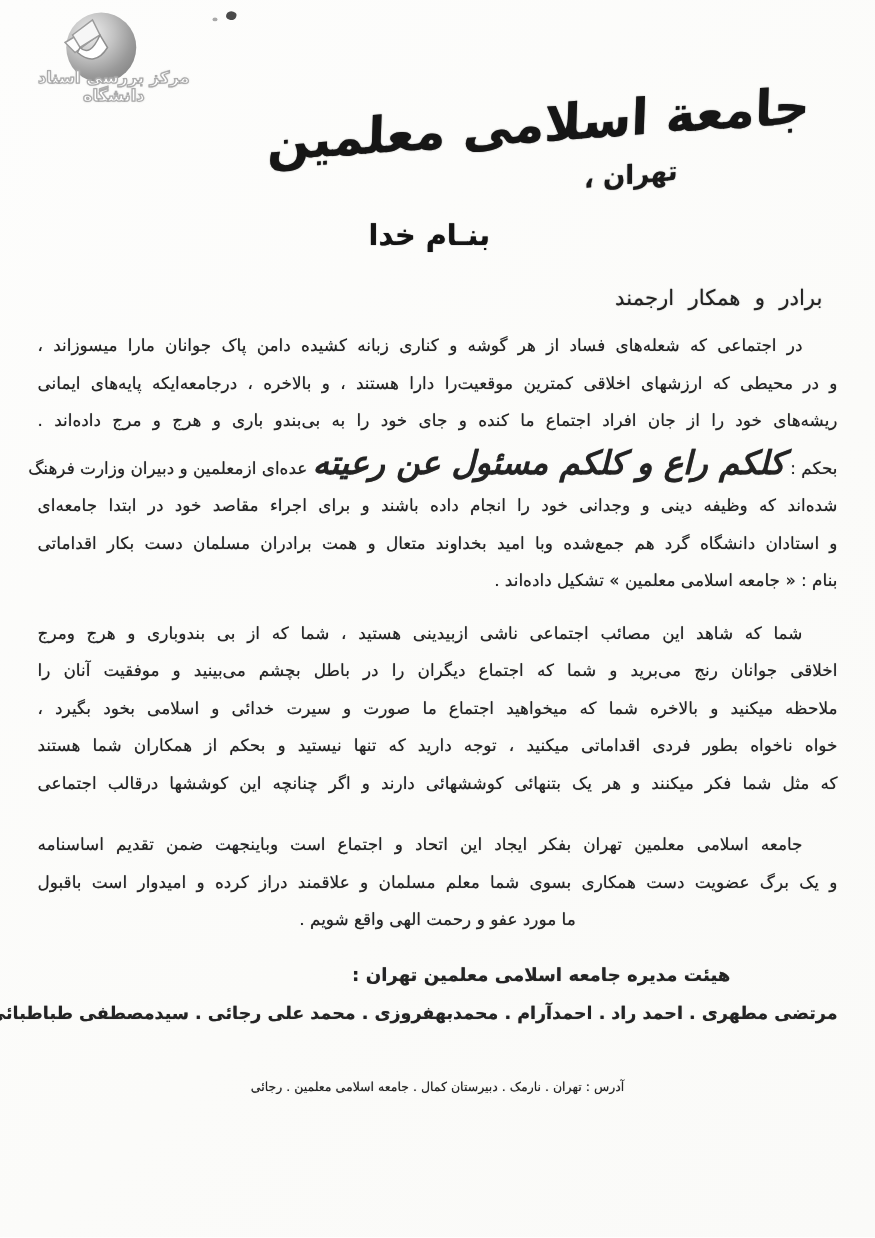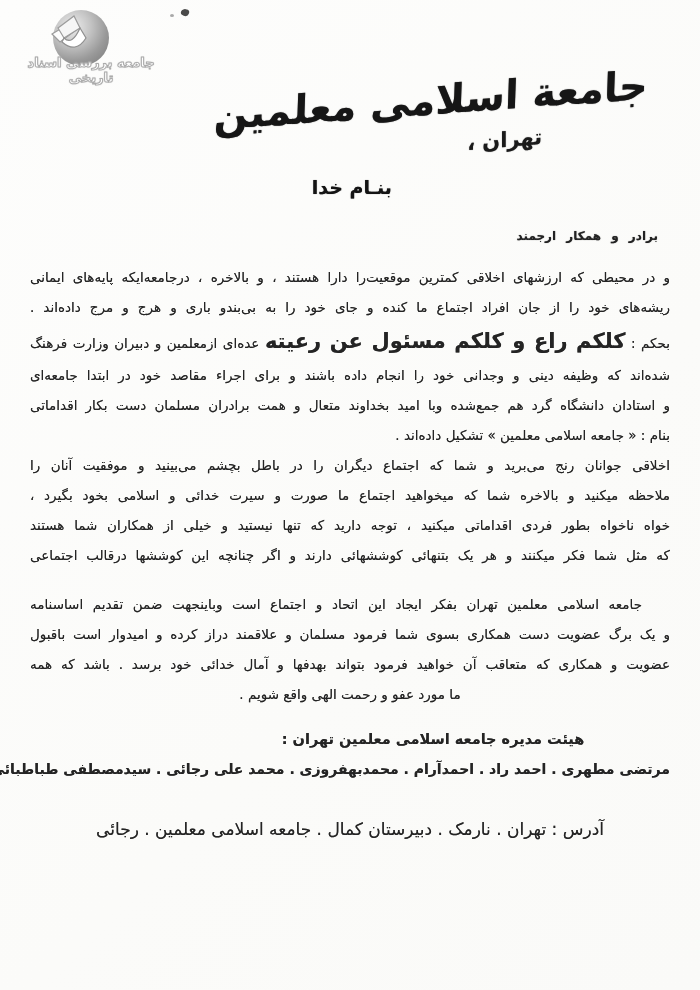--- a/index.html
+++ b/index.html
@@ -46,31 +46,31 @@
     direction:rtl;
     font-size:21px;font-weight:bold;
     transform:rotate(-5deg) skewX(-5deg);
     color:#1a1a1a;
     text-shadow:0 0 1px rgba(0,0,0,.6);
   }
   
   .basmala{
     position:absolute;top:176px;right:308px;
     direction:rtl;
-    font-size:19px;font-weight:bold;
+    font-size:23px;font-weight:bold;
     letter-spacing:2px;
     color:#141414;
     text-shadow:0 0 .8px rgba(0,0,0,.7);
     white-space:nowrap;
   }
   
   .salutation{
     position:absolute;top:229px;right:42px;
     direction:rtl;
-    font-size:12px;font-weight:bold;
+    font-size:17px;font-weight:normal;
     word-spacing:6px;letter-spacing:.5px;
     color:#222;
     text-shadow:0 0 1px rgba(0,0,0,.55);
     white-space:nowrap;
   }
   
   .letter-body{
     position:absolute;top:262px;left:30px;right:30px;
     direction:rtl;
     font-size:13.5px;
@@ -79,42 +79,42 @@
   }
   .ln{
     margin:0;height:30px;line-height:30px;
     text-align:justify;text-align-last:justify;
     white-space:nowrap;
   }
   .ln.indent{padding-right:28px;}
   .ln.end{text-align:left;text-align-last:right;}
   .ln.center{text-align:left;text-align-last:center;}
   .ln.hadith-line{height:38px;line-height:38px;}
-  .hadith-bold{font-size:21px;font-weight:bold;letter-spacing:.5px;}
+  .hadith-bold{font-size:26px;font-weight:bold;letter-spacing:.5px;font-style:italic;}
   .gap2{margin-top:12px;}
   .gap3{margin-top:19px;}
   
   .sig-heading{
     margin-top:15px;height:30px;line-height:30px;
     text-align:center;text-align-last:center;
     font-weight:bold;font-size:14.5px;
     transform:translateX(83px);
     white-space:nowrap;
   }
   .sig-names{
     height:30px;line-height:30px;
     font-weight:bold;font-size:14px;
     text-align:justify;text-align-last:justify;
     white-space:nowrap;
   }
   
   .address-line{
     margin-top:30px;height:30px;line-height:30px;
     text-align:center;text-align-last:center;
-    font-size:17px;
+    font-size:10px;
     white-space:nowrap;
   }
 </style>
 </head>
 <body>
 
 <div class="page">
 
   <div class="logo-wrap">
     <svg class="logo-svg" width="62" height="62" viewBox="0 0 62 62">
@@ -125,49 +125,50 @@
           <stop offset="80%" stop-color="#9a9a9a"></stop>
           <stop offset="100%" stop-color="#8a8a8a"></stop>
         </radialGradient>
       </defs>
       <circle cx="31" cy="30" r="28" fill="url(#ballGrad)"></circle>
 
       <path d="M2 26 L22 14 L26 22 L10 34 Z" fill="#fdfdfd" stroke="#9b9b9b" stroke-width="1.2"></path>
       <path d="M8 20 L24 8 L30 20 L14 30 Z" fill="#f6f6f6" stroke="#9b9b9b" stroke-width="1.2"></path>
       <path d="M14 30 Q22 38 30 20 L36 30 Q26 46 12 34 Z" fill="#ffffff" stroke="#8f8f8f" stroke-width="1.2"></path>
     </svg>
-    <div class="watermark-label">جامعه بررسی اسناد تاریخی</div>
+    <div class="watermark-label">مرکز بررسی اسناد دانشگاه</div>
   </div>
 
   <div class="speck1"></div>
   <div class="speck2"></div>
 
   <div class="org-title">جامعة اسلامی معلمین</div>
   <div class="org-city">تهران ،</div>
 
   <div class="basmala">بنـام خدا</div>
 
   <div class="salutation">برادر و همکار ارجمند</div>
 
   <div class="letter-body">
+    <p class="ln indent">در اجتماعی که شعله‌های فساد از هر گوشه و کناری زبانه کشیده دامن پاک جوانان مارا میسوزاند ،</p>
     <p class="ln">و در محیطی که ارزشهای اخلاقی کمترین موقعیت‌را دارا هستند ، و بالاخره ، درجامعه‌ایکه پایه‌های ایمانی</p>
     <p class="ln">ریشه‌های خود را از جان افراد اجتماع ما کنده و جای خود را به بی‌بندو باری و هرج و مرج داده‌اند .</p>
     <p class="ln hadith-line"><span>بحکم :</span> <span class="hadith-bold">کلکم راع و کلکم مسئول عن رعیته</span> <span>عده‌ای ازمعلمین و دبیران وزارت فرهنگ</span></p>
     <p class="ln">شده‌اند که وظیفه دینی و وجدانی خود را انجام داده باشند و برای اجراء مقاصد خود در ابتدا جامعه‌ای</p>
     <p class="ln">و استادان دانشگاه گرد هم جمع‌شده وبا امید بخداوند متعال و همت برادران مسلمان دست بکار اقداماتی</p>
     <p class="ln end">بنام : « جامعه اسلامی معلمین » تشکیل داده‌اند .</p>
 
+    <p class="ln indent gap2">شما که شاهد این مصائب اجتماعی ناشی ازبیدینی هستید ، شما که از بی بندوباری و هرج ومرج</p>
     <p class="ln">اخلاقی جوانان رنج می‌برید و شما که اجتماع دیگران را در باطل بچشم می‌بینید و موفقیت آنان را</p>
     <p class="ln">ملاحظه میکنید و بالاخره شما که میخواهید اجتماع ما صورت و سیرت خدائی و اسلامی بخود بگیرد ،</p>
-    <p class="ln">خواه ناخواه بطور فردی اقداماتی میکنید ، توجه دارید که تنها نیستید و خیلی از همکاران شما هستند</p>
+    <p class="ln">خواه ناخواه بطور فردی اقداماتی میکنید ، توجه دارید که تنها نیستید و بحکم از همکاران شما هستند</p>
     <p class="ln">که مثل شما فکر میکنند و هر یک بتنهائی کوششهائی دارند و اگر چنانچه این کوششها درقالب اجتماعی</p>
 
     <p class="ln indent gap3">جامعه اسلامی معلمین تهران بفکر ایجاد این اتحاد و اجتماع است وباینجهت ضمن تقدیم اساسنامه</p>
-    <p class="ln">و یک برگ عضویت دست همکاری بسوی شما فرمود مسلمان و علاقمند دراز کرده و امیدوار است باقبول</p>
-    <p class="ln">عضویت و همکاری که متعاقب آن خواهید فرمود بتواند بهدفها و آمال خدائی خود برسد . باشد که همه</p>
+    <p class="ln">و یک برگ عضویت دست همکاری بسوی شما معلم مسلمان و علاقمند دراز کرده و امیدوار است باقبول</p>
     <p class="ln center">ما مورد عفو و رحمت الهی واقع شویم .</p>
 
     <p class="ln sig-heading">هیئت مدیره جامعه اسلامی معلمین تهران :</p>
     <p class="ln sig-names">مرتضی مطهری . احمد راد . احمدآرام . محمدبهفروزی . محمد علی رجائی . سیدمصطفی طباطبائی</p>
 
     <p class="ln address-line">آدرس : تهران . نارمک . دبیرستان کمال . جامعه اسلامی معلمین . رجائی</p>
   </div>
 
 </div>
 

